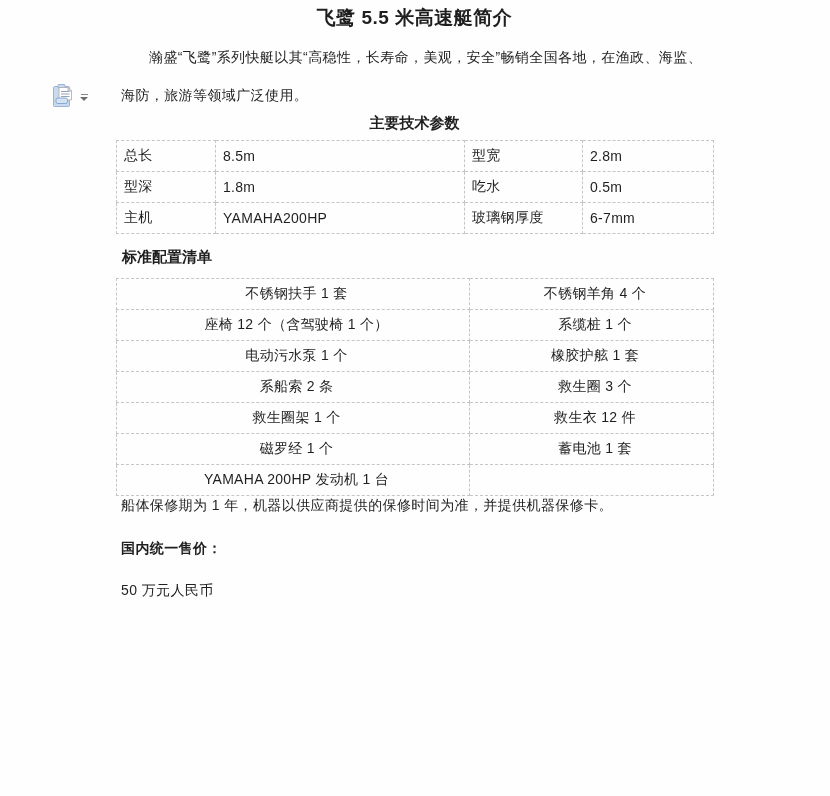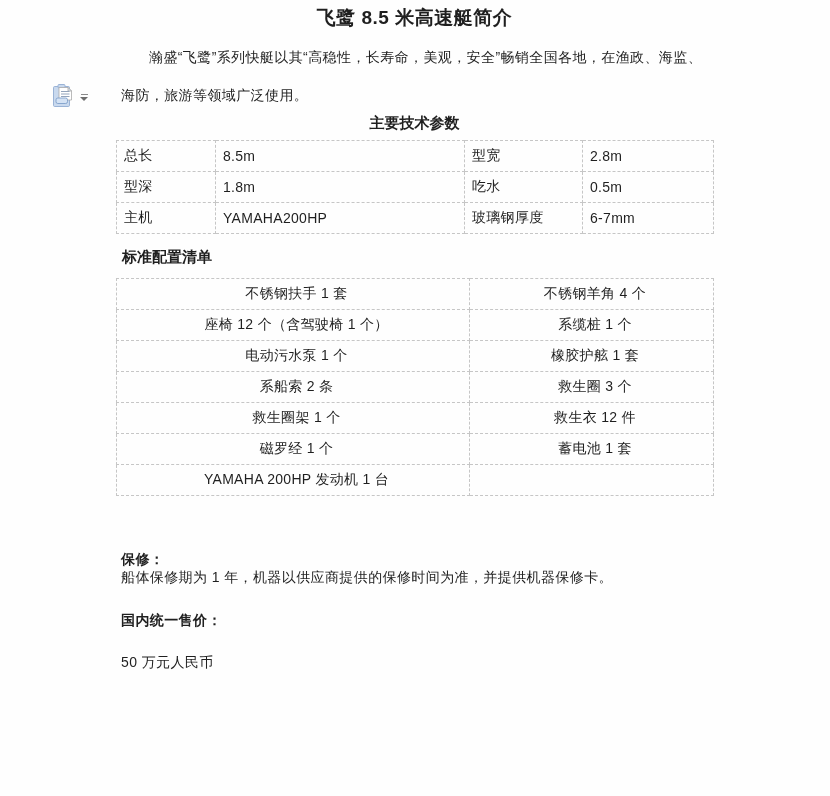--- a/index.html
+++ b/index.html
@@ -116,21 +116,21 @@
     </svg>
   </span>
   <span class="dropdown-arrow">
     <span class="bar"></span>
     <span class="tri"></span>
   </span>
 </div>
 
 <div class="doc">
 
-  <h1 class="doc-title">飞鹭 8.5 米高速艇简介</h1>
+  <h1 class="doc-title">飞鹭 5.5 米高速艇简介</h1>
 
   <p class="intro">瀚盛“飞鹭”系列快艇以其“高稳性，长寿命，美观，安全”畅销全国各地，在渔政、海监、海防，旅游等领域广泛使用。</p>
 
   <h2 class="section-heading heading-center">主要技术参数</h2>
 
   <table class="tech-table">
     <colgroup>
         <col style="width:99px">
         <col style="width:249px">
         <col style="width:118px">
@@ -190,18 +190,17 @@
         <td>磁罗经 1 个</td>
         <td>蓄电池 1 套</td>
       </tr>
       <tr>
         <td>YAMAHA 200HP 发动机 1 台</td>
         <td></td>
       </tr>
     </tbody>
   </table>
 
-  <p class="para bold-label warranty-heading">保修：</p>
   <p class="para warranty-text">船体保修期为 1 年，机器以供应商提供的保修时间为准，并提供机器保修卡。</p>
   <p class="para bold-label price-heading">国内统一售价：</p>
   <p class="para price-value">50 万元人民币</p>
 
 </div>
 
 </body></html>

